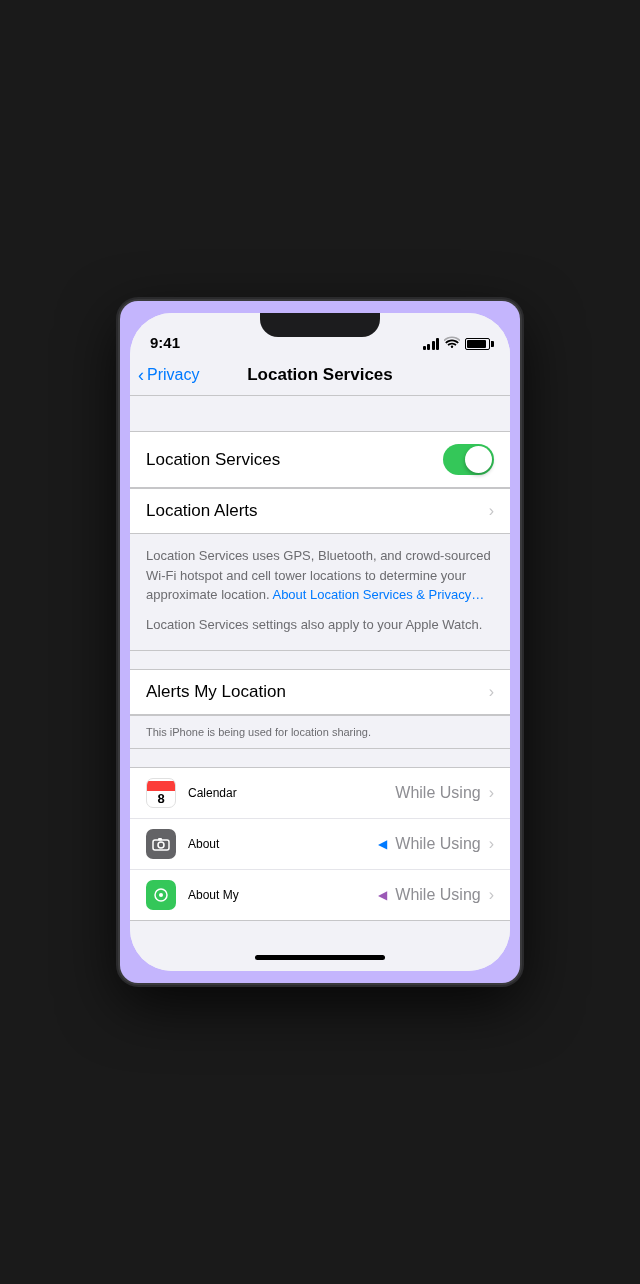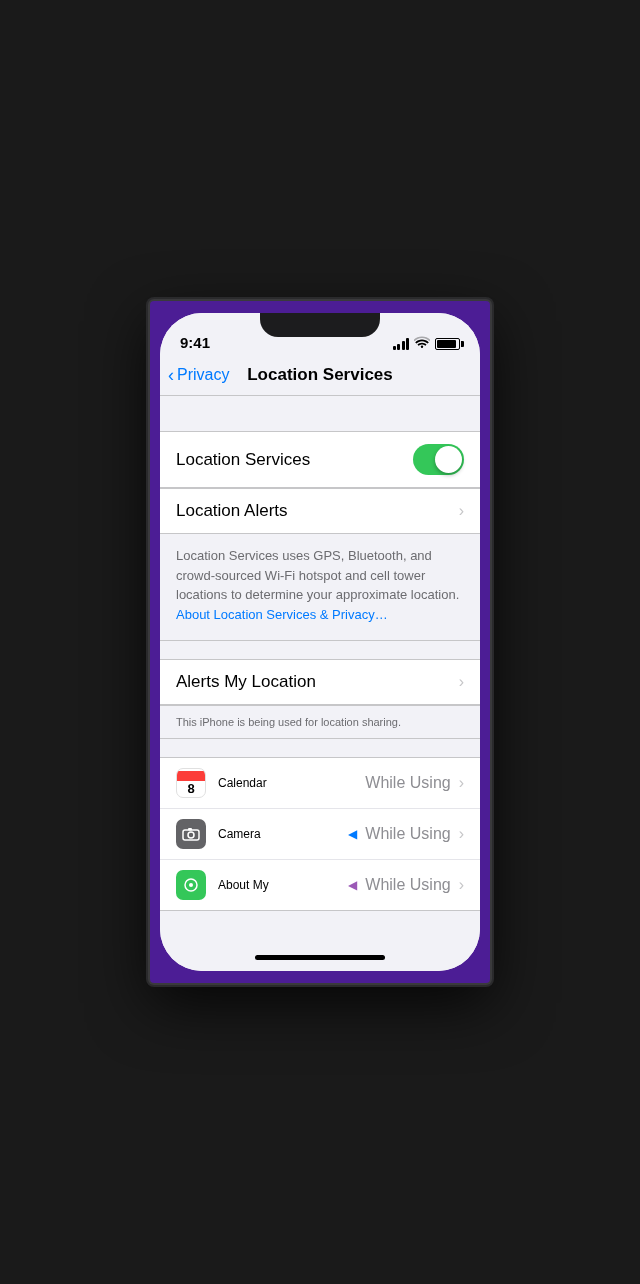--- a/index.html
+++ b/index.html
@@ -5,24 +5,24 @@
     * { box-sizing: border-box; margin: 0; padding: 0; }
     body {
       background: #1a1a1a;
       display: flex;
       justify-content: center;
       align-items: center;
       min-height: 100vh;
       font-family: -apple-system, BlinkMacSystemFont, 'SF Pro Text', 'Helvetica Neue', sans-serif;
     }
     .phone-frame {
-      width: 340px;
+      width: 400px;
       height: 682px;
-      background: #4c1d95;
-      border-radius: 4px;
+      background: #c4b5fd;
+      border-radius: 18px;
       position: relative;
       box-shadow:
         0 0 0 2px #3a3a3c,
         0 0 0 4px #2a2a2c,
         0 20px 60px rgba(0,0,0,0.8);
       overflow: hidden;
     }
     .phone-screen {
       position: absolute;
       top: 12px;
@@ -361,20 +361,21 @@
 
       <div class="settings-group">
         <div class="settings-row">
           <span class="row-label">Location Alerts</span>
           <span class="chevron-right">›</span>
         </div>
       </div>
 
       <div class="description-block">
         <span>Location Services uses GPS, Bluetooth, and crowd-sourced Wi-Fi hotspot and cell tower locations to determine your approximate location. </span><a href="#">About Location Services &amp; Privacy…</a>
+        <div class="description-secondary">Location Services settings also apply to your Apple Watch.</div>
       </div>
 
       <div class="section-gap-sm"></div>
 
       <div class="settings-group">
         <div class="settings-row">
           <span class="row-label">Alerts My Location</span>
           <span class="chevron-right">›</span>
         </div>
       </div>
@@ -400,21 +401,21 @@
         </div>
 
         <div class="app-row">
           <div class="app-icon icon-camera">
             <svg width="18" height="14" viewBox="0 0 18 14" fill="none">
               <rect x="1" y="3" width="16" height="10" rx="2" fill="none" stroke="#fff" stroke-width="1.5"></rect>
               <circle cx="9" cy="8" r="3" fill="none" stroke="#fff" stroke-width="1.5"></circle>
               <rect x="6" y="1" width="4" height="2.5" rx="1" fill="#fff"></rect>
             </svg>
           </div>
-          <span class="app-name">Camera</span>
+          <span class="app-name">About</span>
           <span class="row-value">
             <span class="location-arrow location-arrow-blue">◀</span>
             <span>While Using</span>
             <span class="chevron-right">›</span>
           </span>
         </div>
 
         <div class="app-row">
           <div class="app-icon icon-findmy">
             <svg width="16" height="16" viewBox="0 0 16 16" fill="none">

